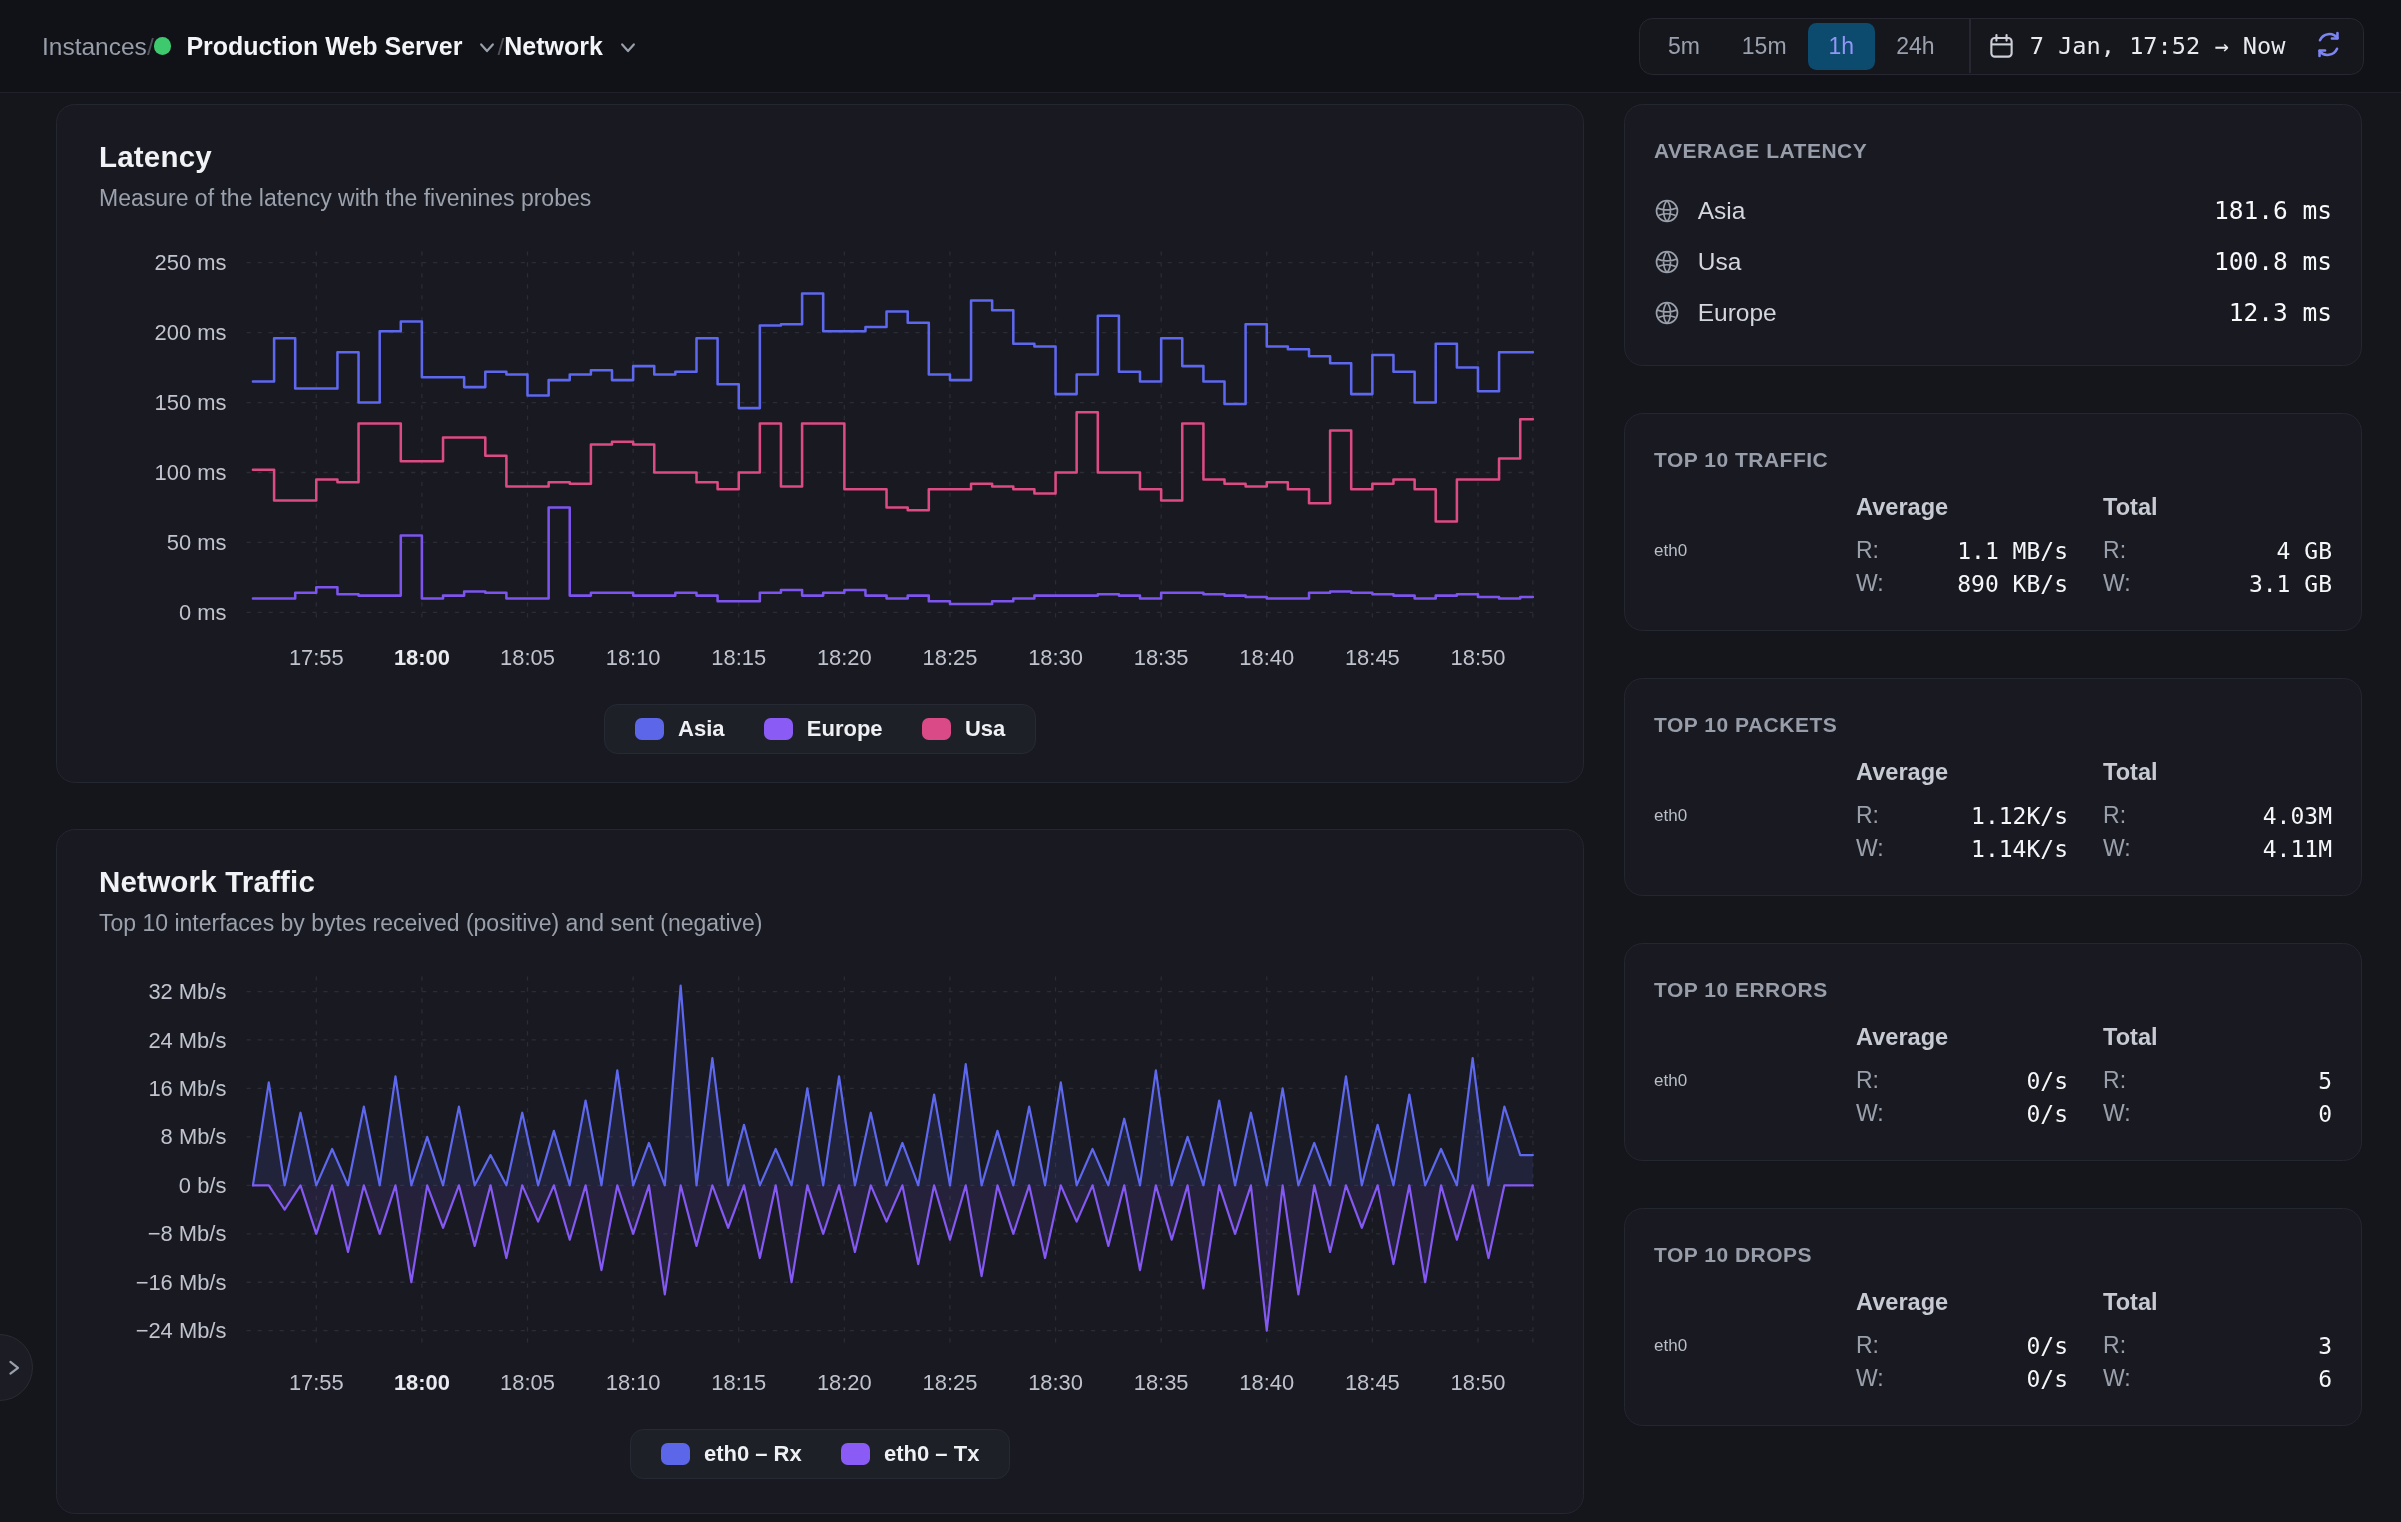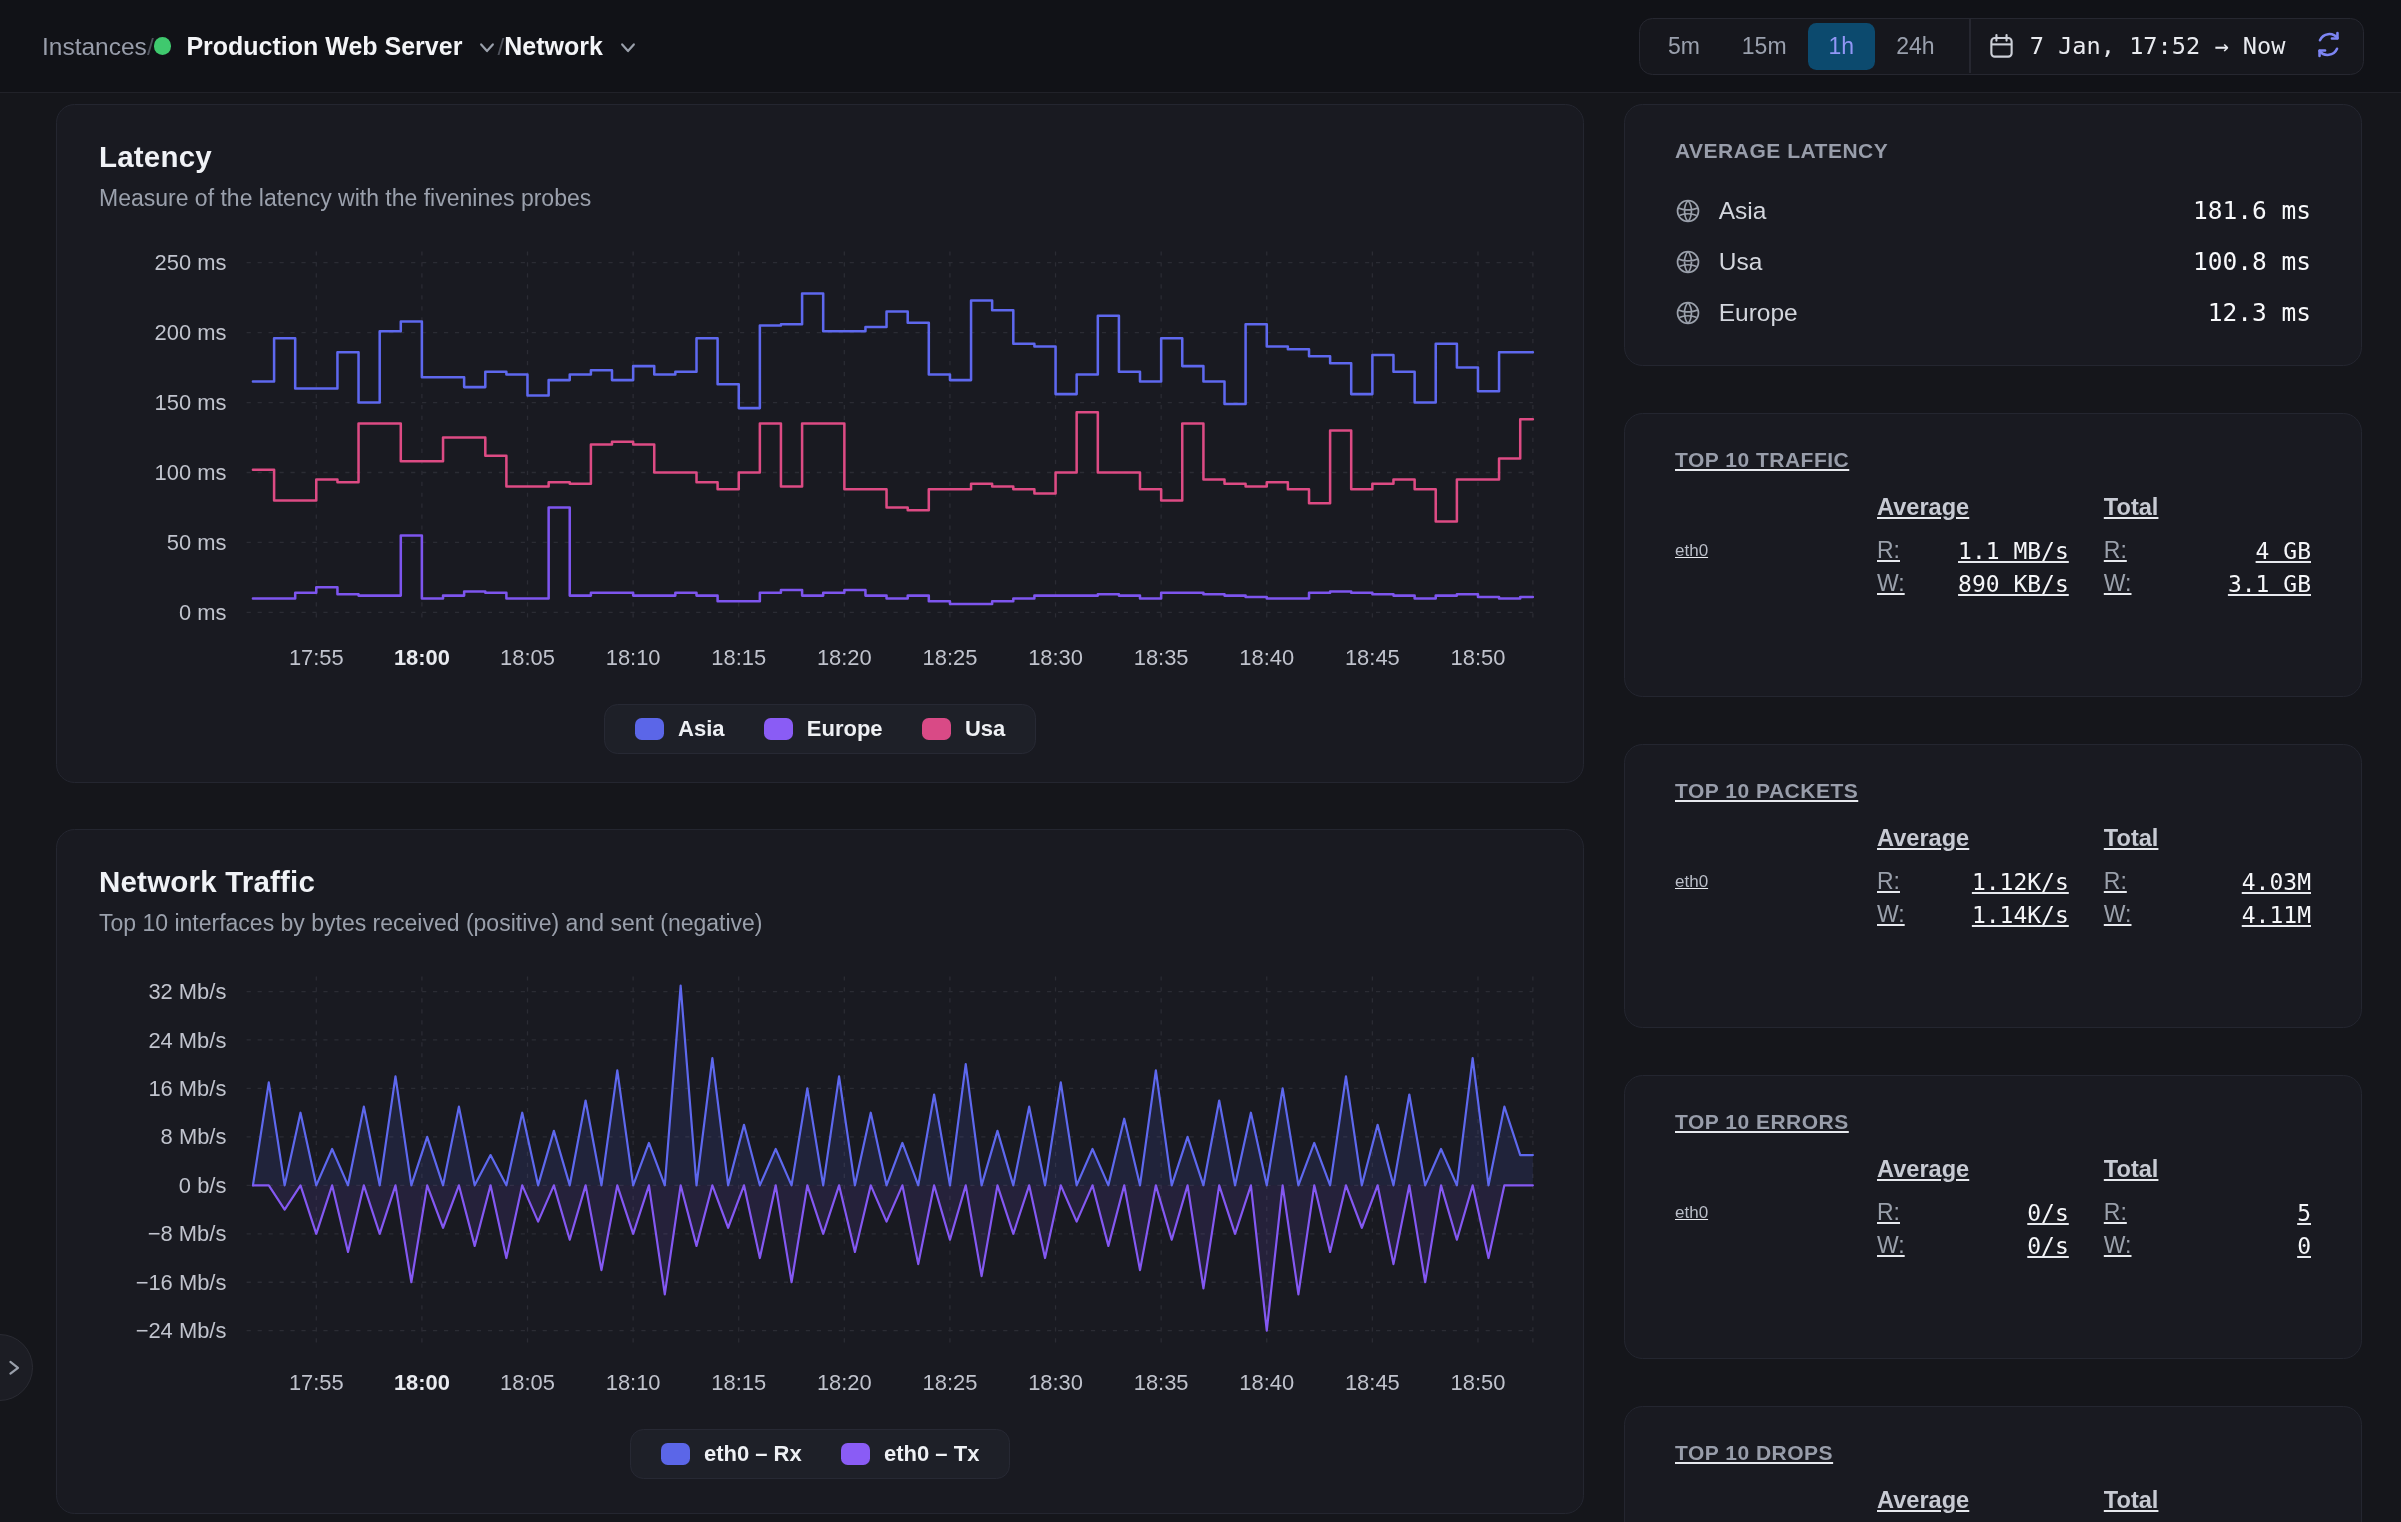--- a/index.html
+++ b/index.html
@@ -50,23 +50,23 @@
   .ylab, .xlab { fill:#c0c3cd; font-size:26px; font-family:"Liberation Sans", sans-serif; }
   .xlab.bold { font-weight:700; fill:#e9ebf0; }
   .legend-wrap { display:flex; justify-content:center; margin-top:13.5px; }
   .legend {
     display:flex; align-items:center; gap:39px; background:#1e2028;
     border:1.7px solid #272934; border-radius:13.5px; padding:11px 30px;
   }
   .legend-item { display:flex; align-items:center; gap:14.3px; font-size:22px; font-weight:700; color:#eef0f4; cursor:pointer; }
   .swatch { width:29px; height:22px; border-radius:6.7px; display:inline-block; }
   
-  .stat-card { padding:34px 50px; }
+  .stat-card { padding:34px 29px; }
   .stat-card.tall { height:262px; }
-  .stat-card.short { height:284px;text-decoration:underline; }
+  .stat-card.short { height:218px; }
   .stat-title { font-size:21px; font-weight:700; letter-spacing:0.5px; color:#989daa; }
   .lat-rows { margin-top:22px; display:flex; flex-direction:column; }
   .lat-row { display:flex; align-items:center; height:51px; gap:17.7px; }
   .lat-label { font-size:24.5px; color:#d3d6dd; }
   .lat-value { margin-left:auto; font-family:"DejaVu Sans Mono", monospace; font-size:24.5px; color:#f8f9fb; }
   .tbl { margin-top:22px; display:grid; grid-template-columns:167px 1fr 1.08fr; column-gap:35px; }
   .tbl-head { font-size:23.6px; font-weight:700; color:#c7cad3; height:40px; }
   .tbl-line { display:flex; justify-content:space-between; align-items:center; height:33px; }
   .tbl-k { font-size:23px; color:#9aa0ab; }
   .tbl-v { font-family:"DejaVu Sans Mono", monospace; font-size:23px; color:#f5f6f9; }

